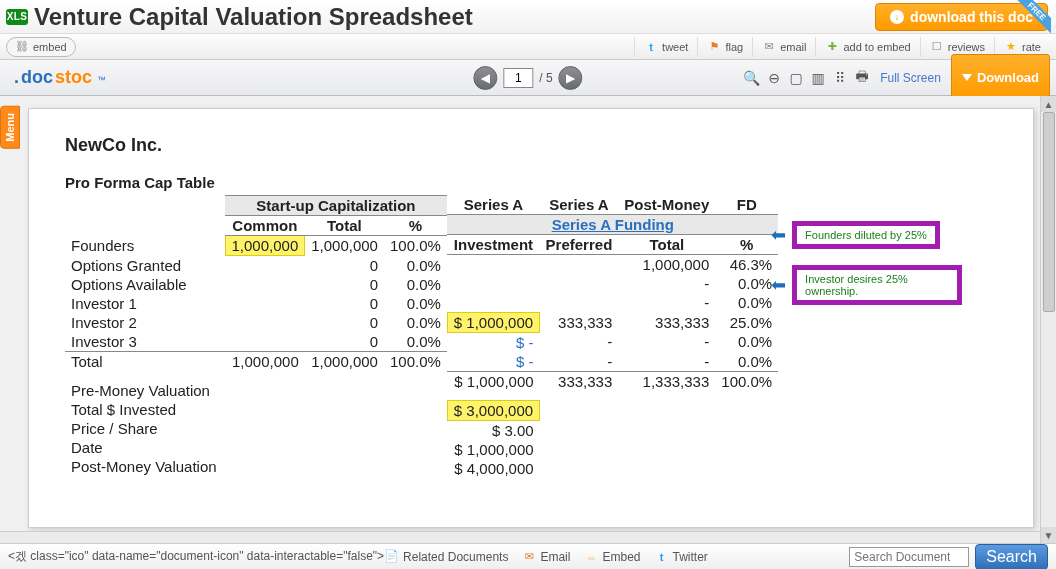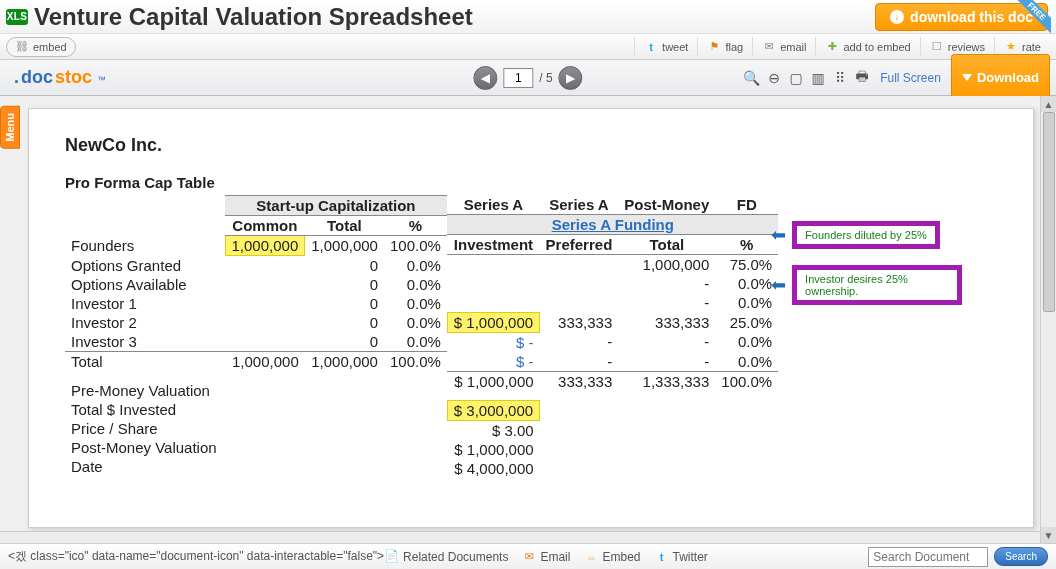--- a/index.html
+++ b/index.html
@@ -144,21 +144,21 @@
     position:absolute; bottom:0; left:0; right:0; height:26px;
     display:flex; align-items:center; justify-content:space-between;
     padding:3px 8px;
     background: linear-gradient(#ffffff,#efefef);
     border-top:1px solid #ccc;
   }
   .bottom-left { display:flex; align-items:center; gap:14px; }
   .blink { display:inline-flex; align-items:center; gap:4px; color:#555; font-size:12px; cursor:pointer; }
   .bottom-right { display:flex; align-items:center; gap:6px; }
   .search-input { border:1px solid #999; padding:2px 4px; font-size:12px; width:120px; color:#888; }
-  .search-btn { background: linear-gradient(#5c9be0,#2f6fb8); color:#fff; border:1px solid #2a5f9e; border-radius:9px; padding:3px 10px; font-size:10px; cursor:pointer; }
+  .search-btn { background: linear-gradient(#5c9be0,#2f6fb8); color:#fff; border:1px solid #2a5f9e; border-radius:4px; padding:3px 10px; font-size:16px; cursor:pointer; }
 
   .spacer-col { width:160px; }
 </style>
 </head>
 <body>
 
 <div class="topbar">
   <div class="top-left">
     <span class="xls-badge">XLS</span>
     <span class="doc-title">Venture Capital Valuation Spreadsheet</span>
@@ -320,27 +320,27 @@
                 <td></td>
                 <td></td>
               </tr>
               <tr>
                 <td class="lbl">Price / Share</td>
                 <td></td>
                 <td></td>
                 <td></td>
               </tr>
               <tr>
+                <td class="lbl">Date</td>
+                <td></td>
+                <td></td>
+                <td></td>
+              </tr>
+              <tr>
                 <td class="lbl">Post-Money Valuation</td>
-                <td></td>
-                <td></td>
-                <td></td>
-              </tr>
-              <tr>
-                <td class="lbl">Date</td>
                 <td></td>
                 <td></td>
                 <td></td>
               </tr>
             </tbody>
         </table>
       </div>
 
       <div class="grp">
         <table>
@@ -359,21 +359,21 @@
             <td class="col-head">Preferred</td>
             <td class="col-head">Total</td>
             <td class="col-head">%</td>
           </tr>
           </tbody>
             <tbody id="g2-rows">
               <tr>
                 <td class="num  "></td>
                 <td class="num"></td>
                 <td class="num">1,000,000</td>
-                <td class="num">75.0%</td>
+                <td class="num">46.3%</td>
               </tr>
               <tr>
                 <td class="num  "></td>
                 <td class="num"></td>
                 <td class="num">-</td>
                 <td class="num">0.0%</td>
               </tr>
               <tr>
                 <td class="num  "></td>
                 <td class="num"></td>

